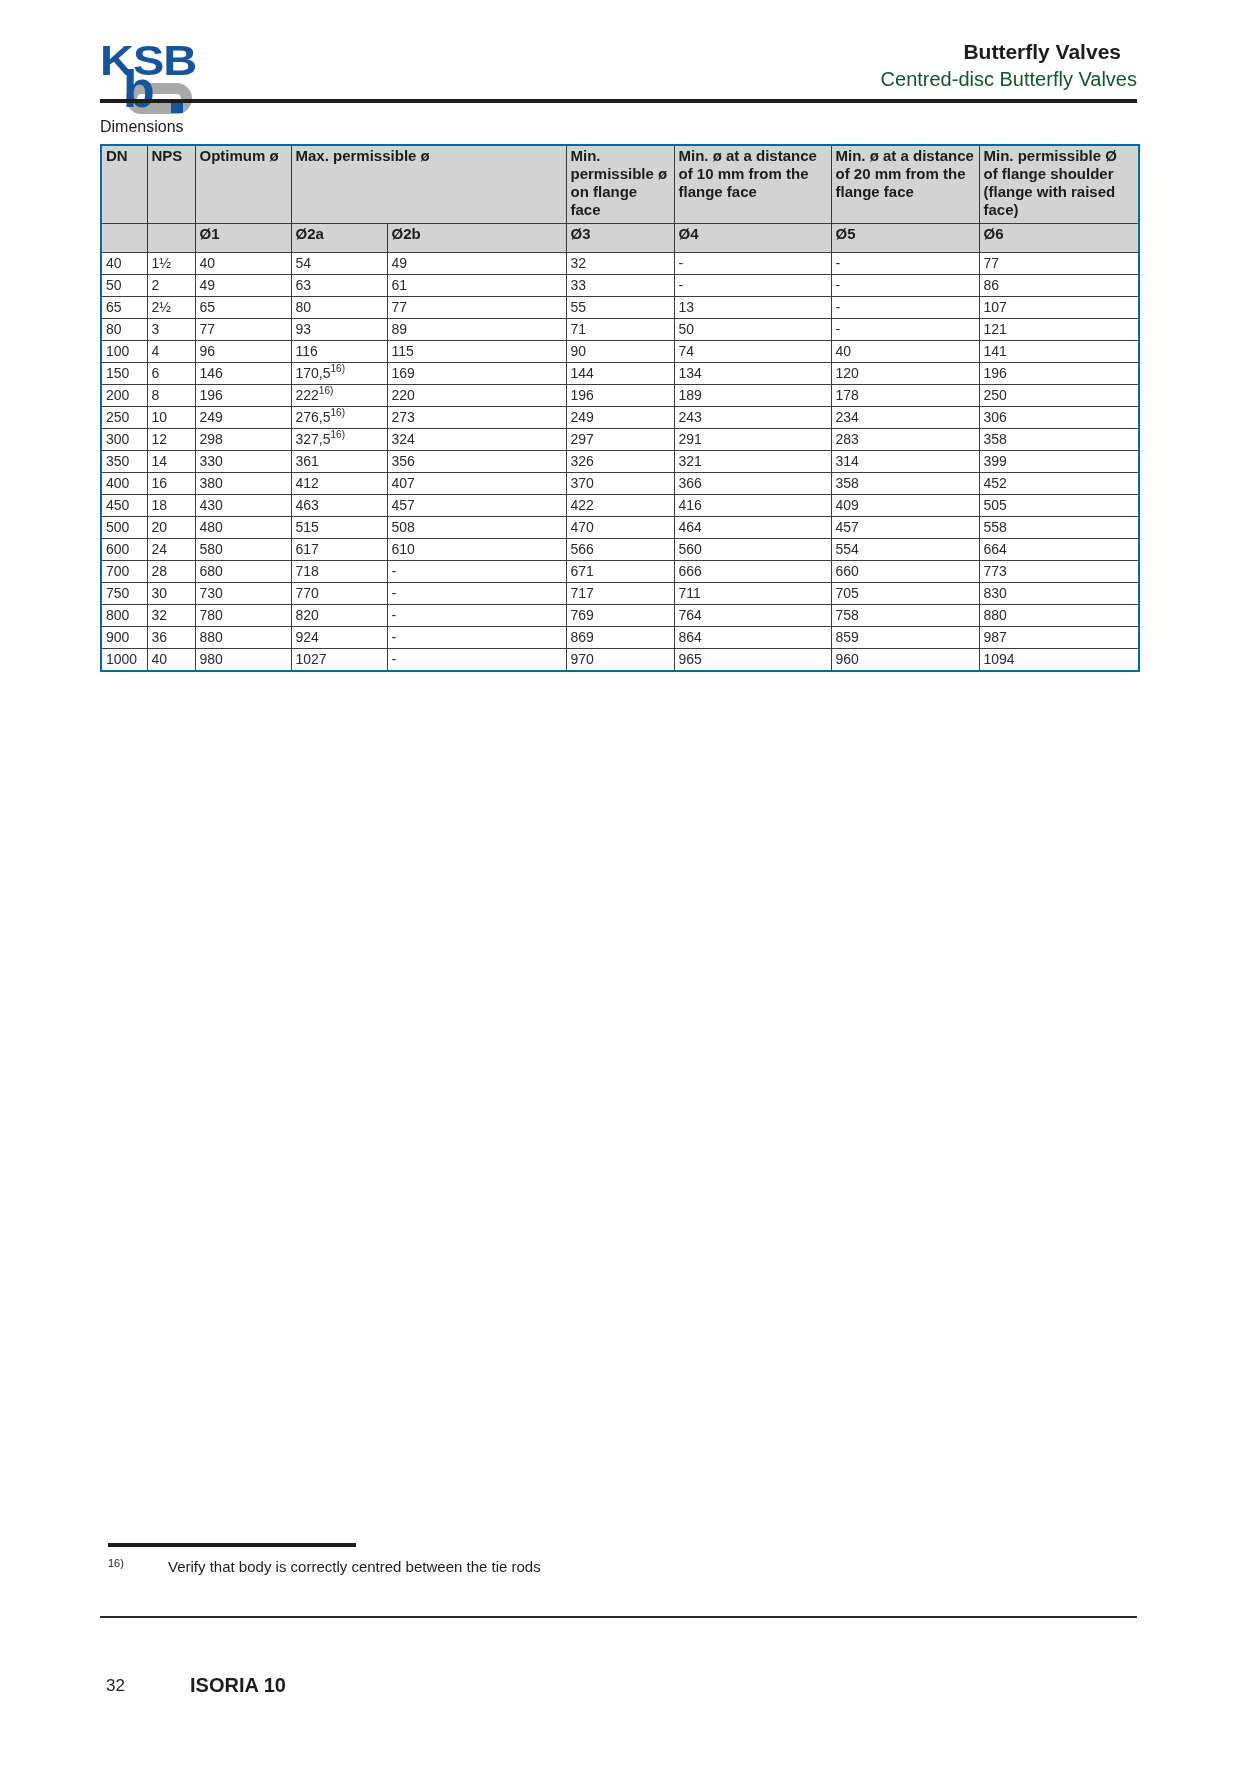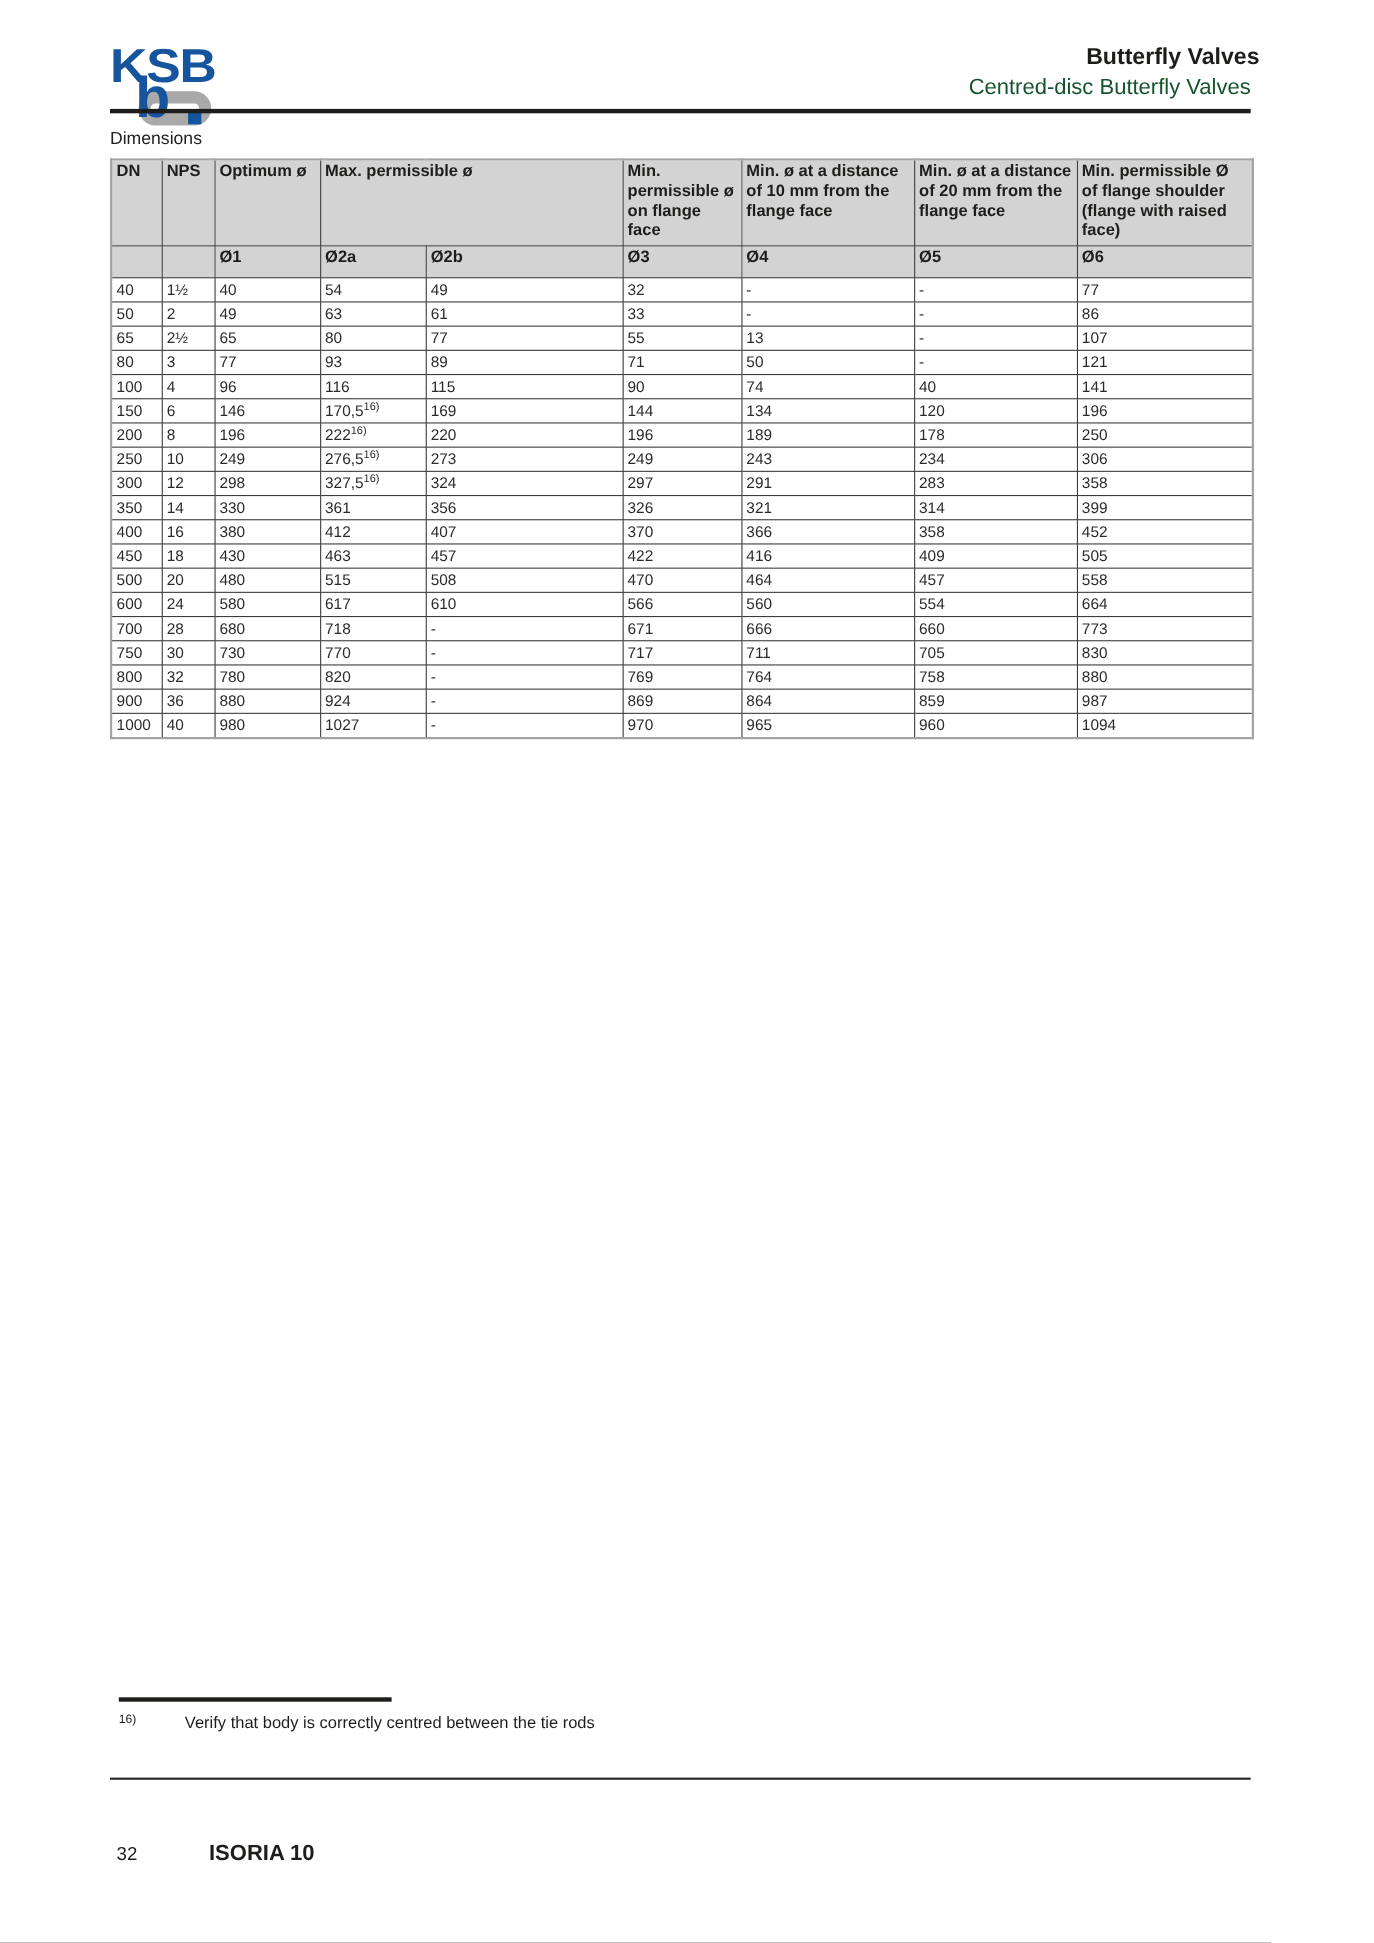--- a/index.html
+++ b/index.html
@@ -23,21 +23,21 @@
   }
   .logo-b{
     position:absolute;left:-14px;bottom:-12px;
     color:#16549e;font-weight:bold;font-size:52px;line-height:1;
   }
   .logo-dot{
     position:absolute;right:-2px;bottom:-10px;
     width:12px;height:12px;background:#16549e;
   }
   .hdr-title{
-    position:absolute;right:104px;top:40px;width:600px;text-align:right;
+    position:absolute;right:128px;top:40px;width:600px;text-align:right;
     font-weight:bold;font-size:21px;color:#1d1d1b;
   }
   .hdr-subtitle{
     position:absolute;right:112px;top:68px;width:600px;text-align:right;
     font-size:20px;color:#14532d;
   }
   .hdr-rule{position:absolute;left:100px;top:99px;width:1037px;height:4px;background:#1d1d1b;}
 
   
   .section-title{position:absolute;left:100px;top:118px;font-weight:normal;font-size:16px;color:#1d1d1b;}
@@ -47,21 +47,21 @@
   table.dims{
     border-collapse:collapse;table-layout:fixed;width:1038px;
     font-size:14px;color:#2a2a2a;
   }
   table.dims th, table.dims td{
     border:1px solid #3c3c3c;
     padding:1px 4px 1px 4px;
     text-align:left;vertical-align:top;
     overflow:hidden;white-space:normal;
   }
-  table.dims{border:2px solid #a3a3a3;}
+  table.dims{border:2px solid #0369a1;}
   table.dims thead th{
     background:#d3d3d3;font-weight:bold;font-size:15px;line-height:18px;color:#1d1d1b;
   }
   tr.hrow1 th{height:75px;}
   tr.hrow2 th{height:26px;}
   table.dims tbody td{height:19px;line-height:18px;}
   table.dims sup{font-size:10px;line-height:0;vertical-align:super;}
 
   
   .fn-rule{position:absolute;left:108px;top:1543px;width:248px;height:4px;background:#1d1d1b;}

